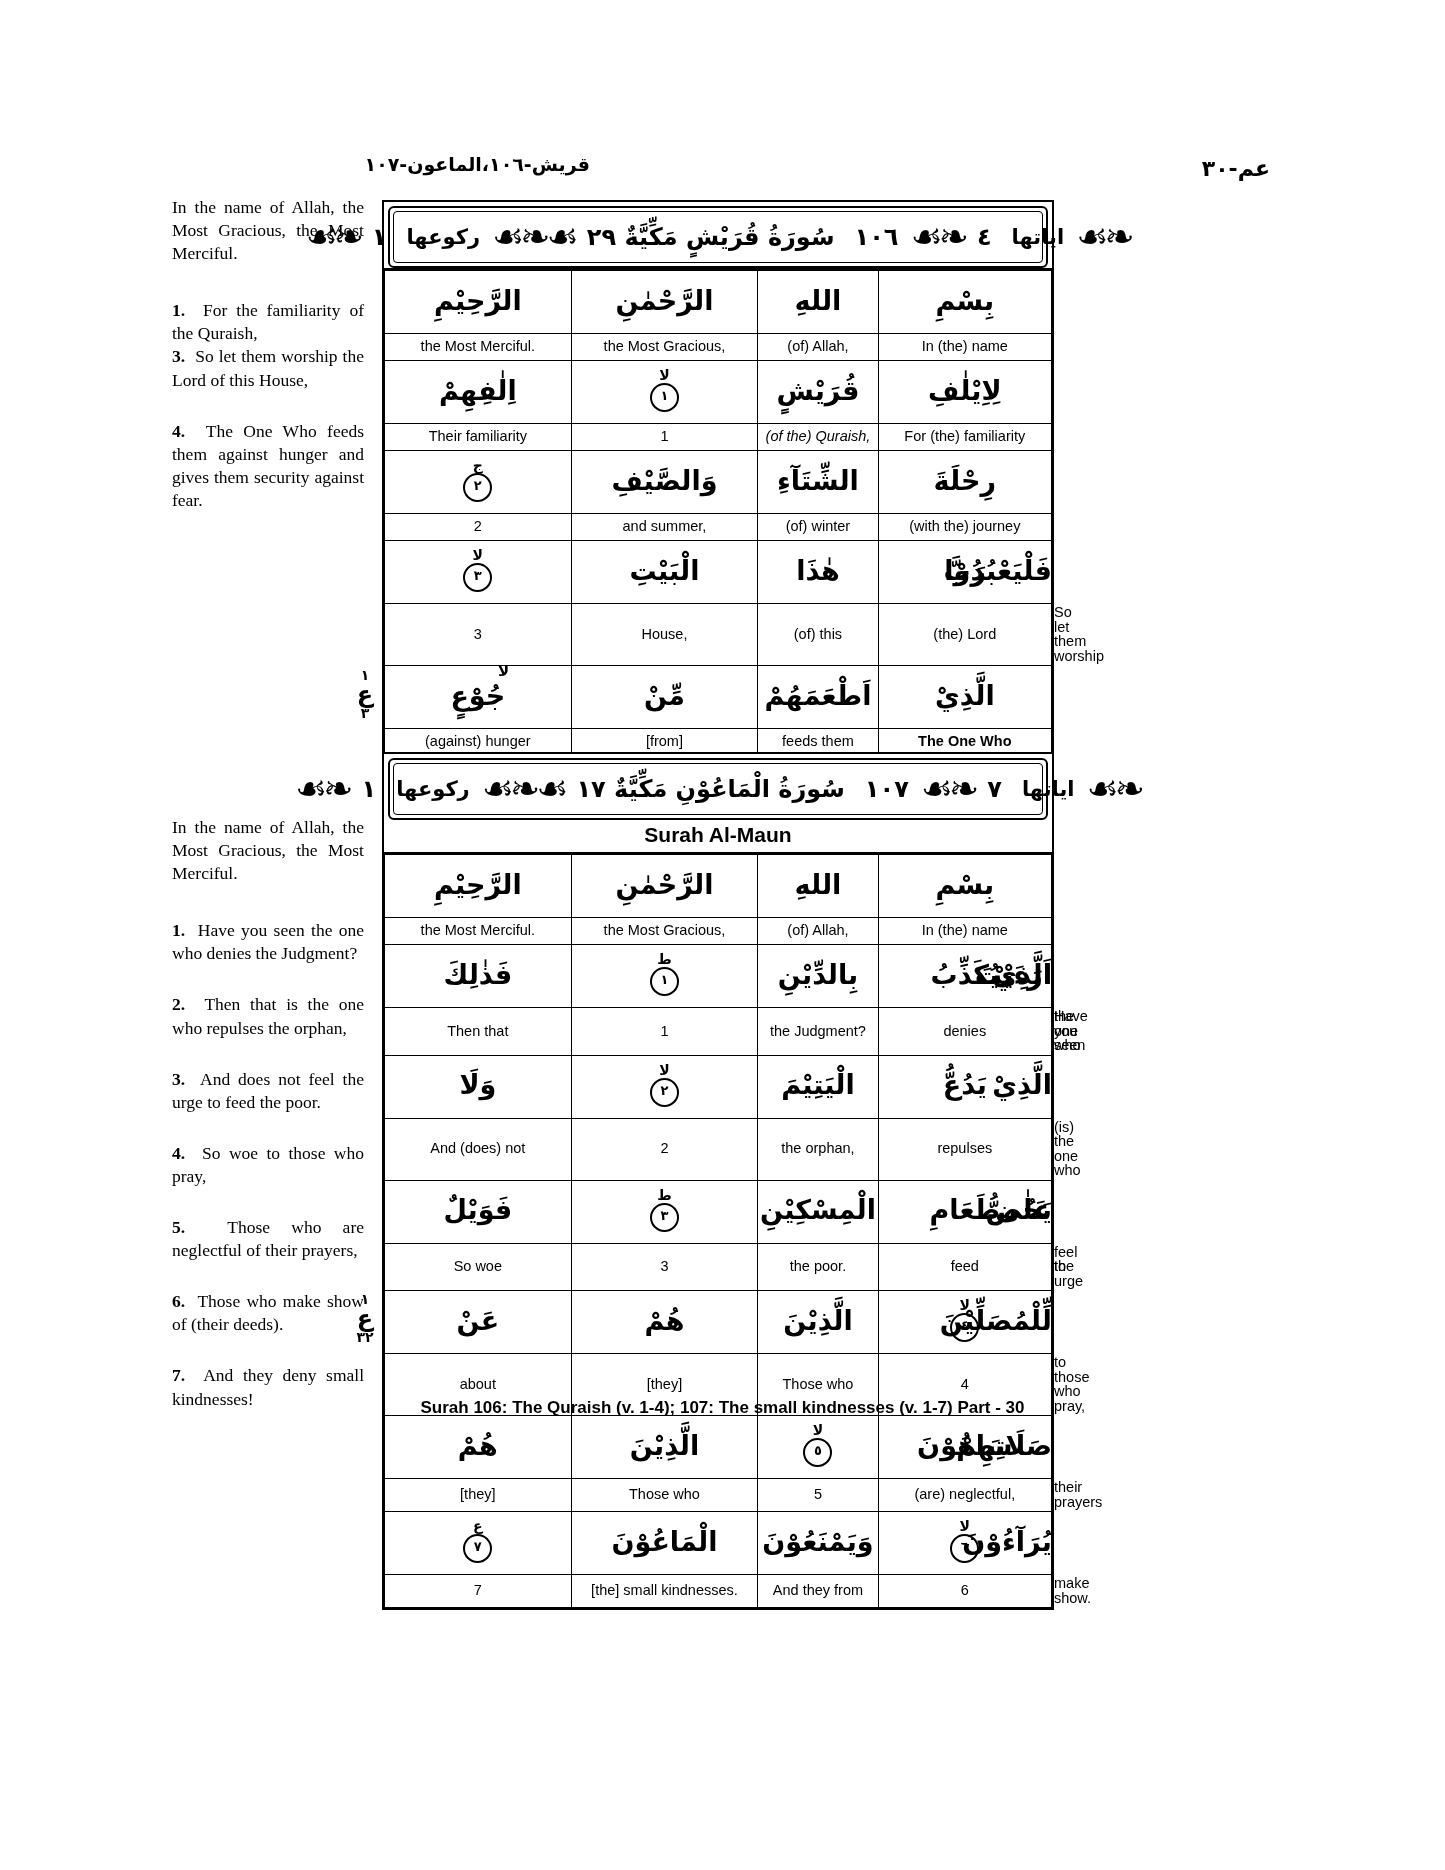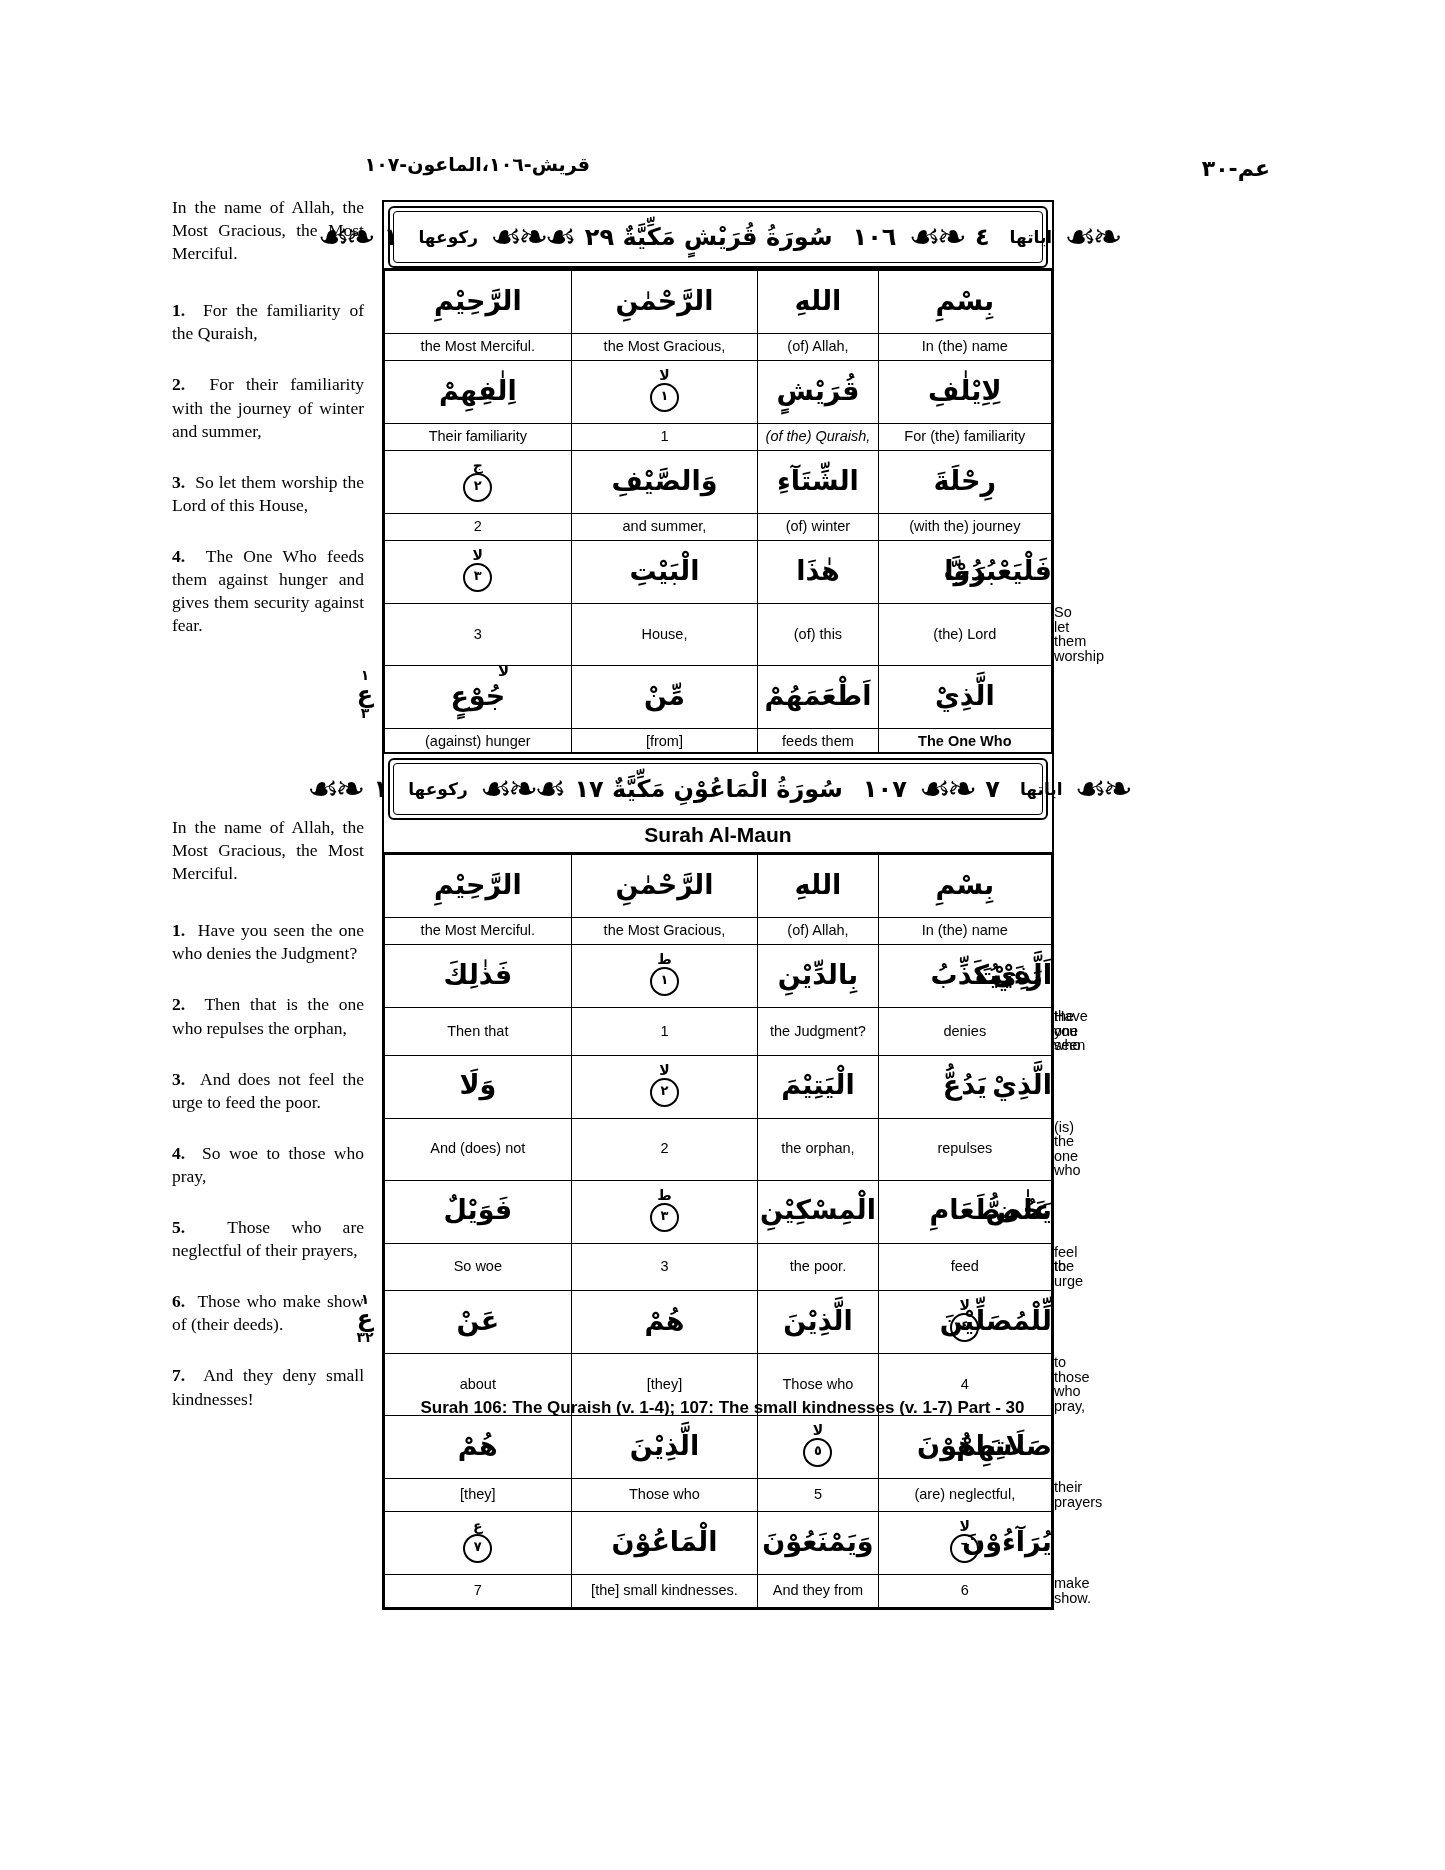--- a/index.html
+++ b/index.html
@@ -199,21 +199,21 @@
   }
   .orn {
     font-size: 30px;
     line-height: 1;
     letter-spacing: -4px;
     padding: 0 2px;
     font-family: "DejaVu Sans", sans-serif;
   }
   .orn-lg { font-size: 36px; }
   .ban-seg { padding: 0 10px; white-space: nowrap; }
-  .ban-seg-sm { font-size: 17px; }
+  .ban-seg-sm { font-size: 21px; }
   .surah-en {
     text-align: center;
     font-family: "Liberation Sans", sans-serif;
     font-weight: bold;
     font-size: 21px;
     padding: 3px 0 5px 0;
     border-top: 0;
     background: #fff;
   }
 
@@ -234,22 +234,21 @@
 
 <div class="page">
 
   <div class="page-header">
     <div class="hdr-left-ar">قريش-١٠٦،الماعون-١٠٧</div>
     <div class="hdr-right-ar">عم-٣٠</div>
   </div>
 
   <div class="trans-col" id="trans-col-quraish">
       <div class="trans-block" style="margin-bottom: 34px;"><span>In the name of Allah, the Most Gracious, the Most Merciful.</span></div>
-      <div class="trans-block" style="margin-bottom: 28px;"><span class="num">1.</span>&nbsp; <span>For the familiarity of the Quraish,</span></div>
-      <div class="trans-block" style="margin-bottom: 28px;"><span class="num">2.</span>&nbsp; <span>For their familiarity with the journey of winter and summer,</span></div>
+      <div class="trans-block" style=""><span class="num">1.</span>&nbsp; <span>For the familiarity of the Quraish,</span></div>
       <div class="trans-block" style="margin-bottom: 28px;"><span class="num">3.</span>&nbsp; <span>So let them worship the Lord of this House,</span></div>
       <div class="trans-block" style="margin-bottom: 28px;"><span class="num">4.</span>&nbsp; <span>The One Who feeds them against hunger and gives them security against fear.</span></div>
     </div>
 
   <div class="trans-col" id="trans-col-almaun" style="top:816px;">
       <div class="trans-block" style="margin-bottom: 34px;"><span>In the name of Allah, the Most Gracious, the Most Merciful.</span></div>
       <div class="trans-block" style="margin-bottom: 28px;"><span class="num">1.</span>&nbsp; <span>Have you seen the one who denies the Judgment?</span></div>
       <div class="trans-block" style="margin-bottom: 28px;"><span class="num">2.</span>&nbsp; <span>Then that is the one who repulses the orphan,</span></div>
       <div class="trans-block" style="margin-bottom: 28px;"><span class="num">3.</span>&nbsp; <span>And does not feel the urge to feed the poor.</span></div>
       <div class="trans-block" style="margin-bottom: 28px;"><span class="num">4.</span>&nbsp; <span>So woe to those who pray,</span></div>

